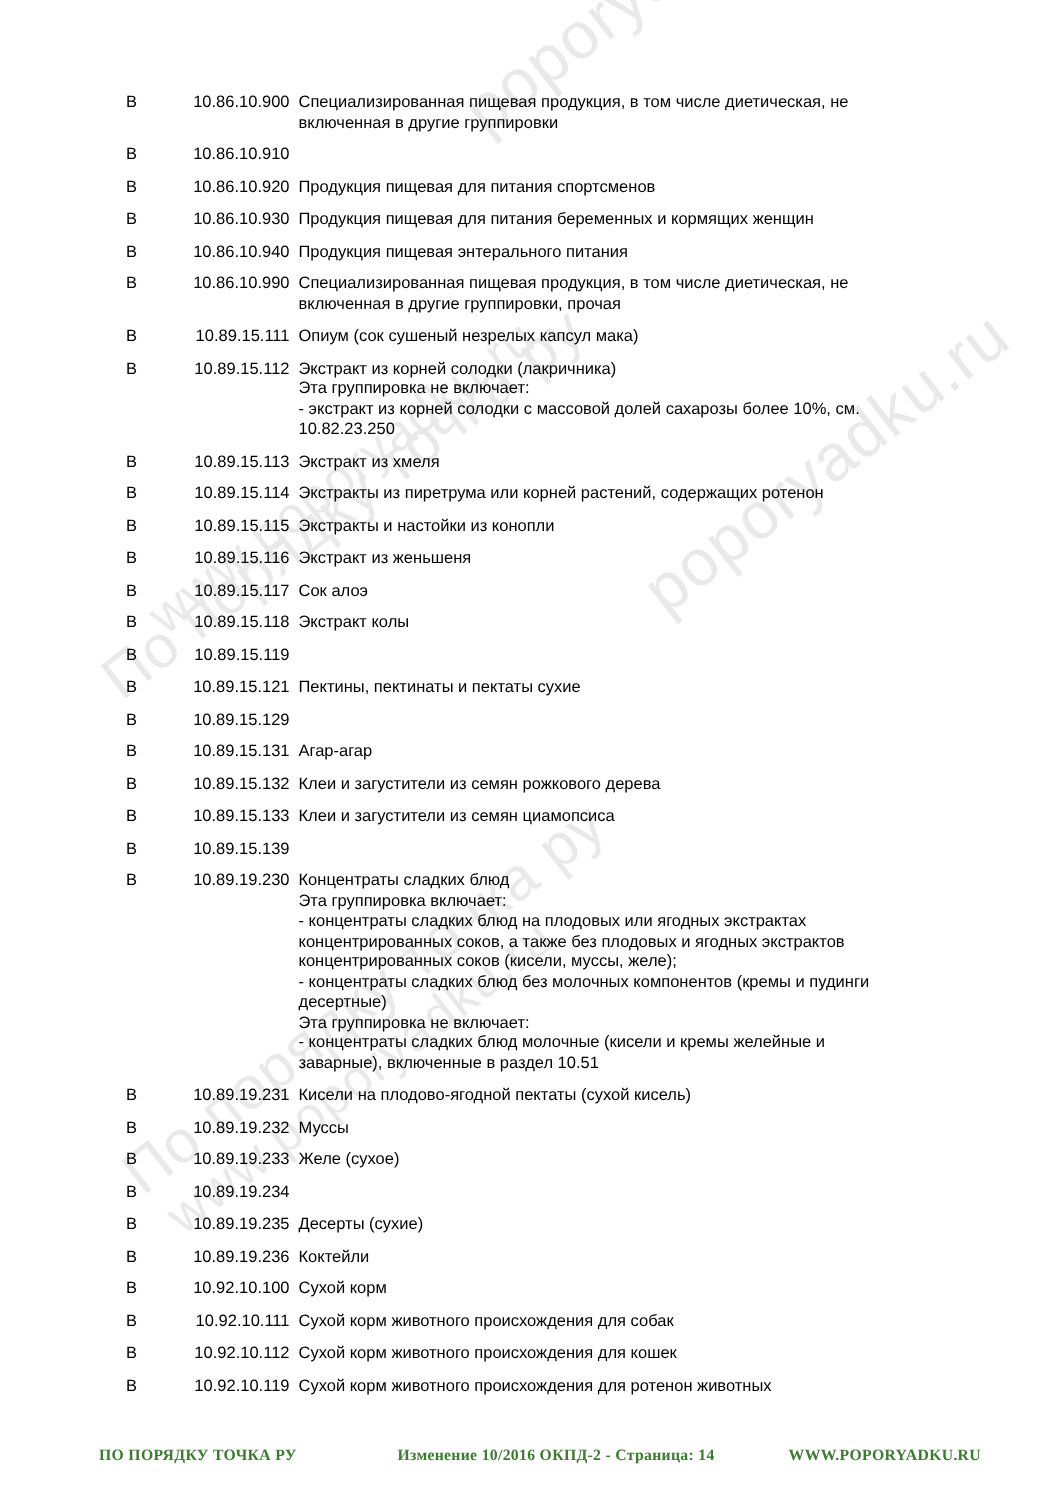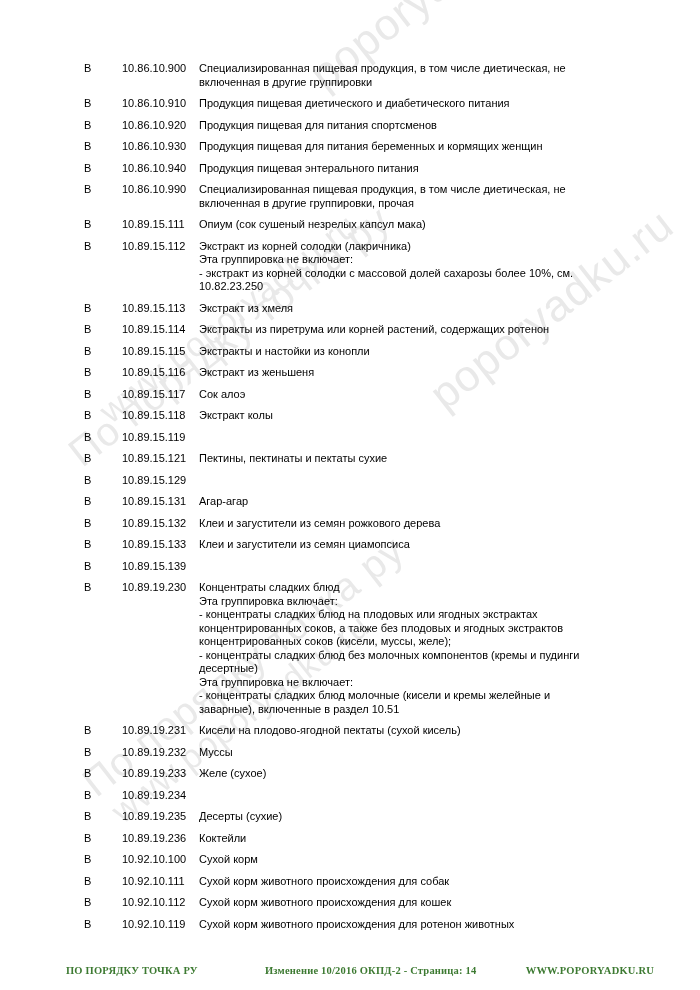--- a/index.html
+++ b/index.html
@@ -51,21 +51,21 @@
     margin-bottom: 8px;
   }
   .col-mark {
     flex: 0 0 38px;
     font-size: 11px;
     color: #000000;
     line-height: 13.5px;
   }
   .col-code {
     flex: 0 0 71px;
-    text-align: left;
+    text-align: right;
     font-size: 11px;
     color: #000000;
     line-height: 13.5px;
     padding-right: 0;
   }
   .col-desc {
     flex: 1 1 auto;
     padding-left: 6px;
     font-size: 11px;
     color: #000000;
@@ -111,21 +111,20 @@
 
   <div class="row">
         <div class="col-mark">В</div>
         <div class="col-code">10.86.10.900</div>
         <div class="col-desc">Специализированная пищевая продукция, в том числе диетическая, не
 включенная в другие группировки</div>
       </div>
       <div class="row">
         <div class="col-mark">В</div>
         <div class="col-code">10.86.10.910</div>
-        <div class="col-desc">Продукция пищевая диетического и диабетического питания</div>
       </div>
       <div class="row">
         <div class="col-mark">В</div>
         <div class="col-code">10.86.10.920</div>
         <div class="col-desc">Продукция пищевая для питания спортсменов</div>
       </div>
       <div class="row">
         <div class="col-mark">В</div>
         <div class="col-code">10.86.10.930</div>
         <div class="col-desc">Продукция пищевая для питания беременных и кормящих женщин</div>

